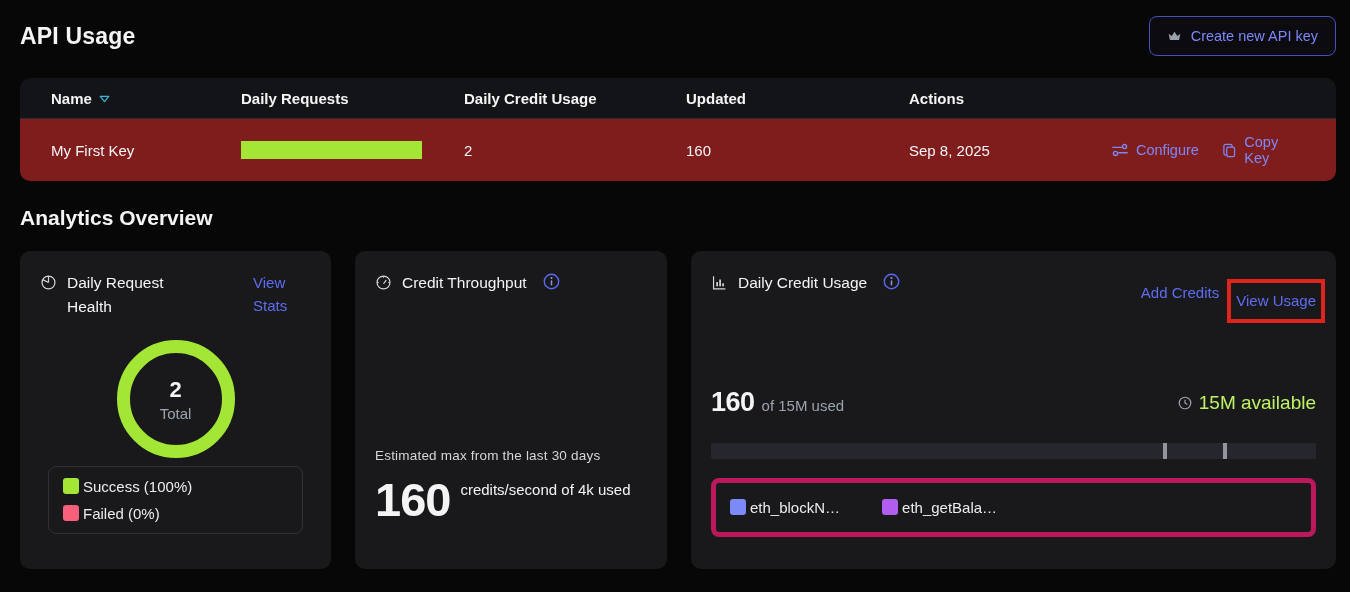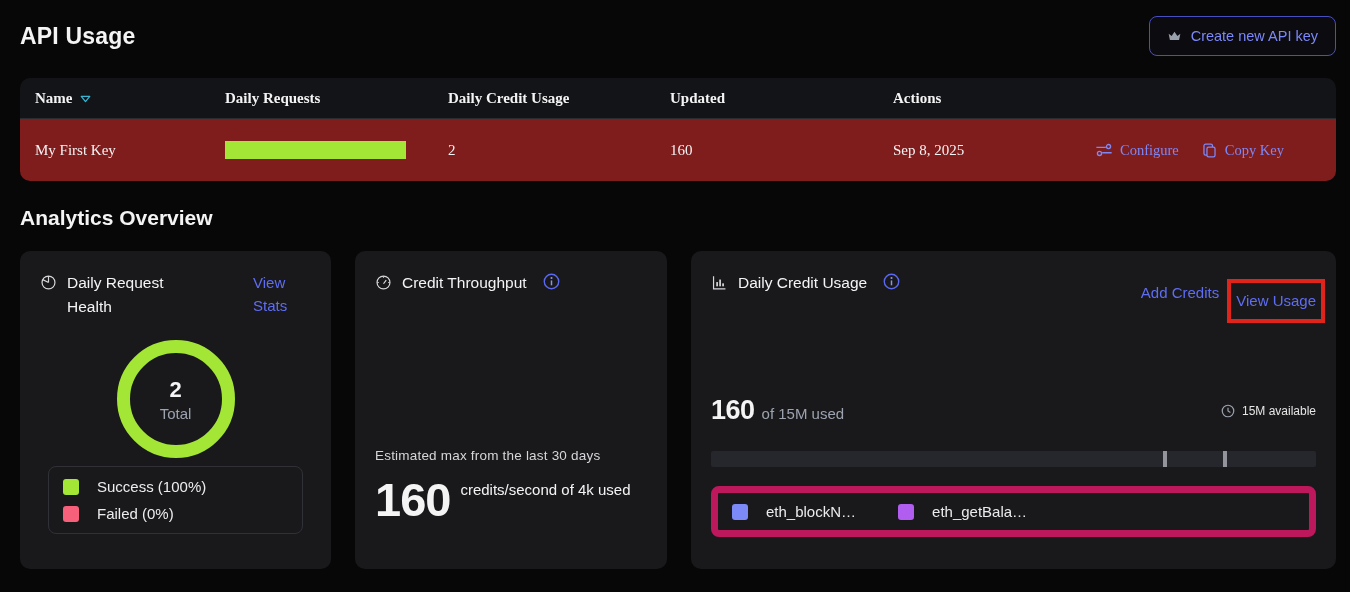--- a/index.html
+++ b/index.html
@@ -23,21 +23,21 @@
     padding:11px 17px; cursor:pointer;
     font-family:"Liberation Sans", sans-serif;
   }
   .crown { color:#9aa0ab; display:flex; }
 
   
   .table { margin-top:20px; border-radius:10px; overflow:hidden; }
   .t-head, .t-row {
     display:grid;
     grid-template-columns:190px 223px 222px 223px 202px 1fr;
-    align-items:center; padding:0 15px;font-family:Liberation Serif, serif;
+    align-items:center; padding:0 31px;
   }
   .t-head { background:#131417; height:40px; font-weight:600; font-size:15px; }
   .t-row { background:#7f1d1d; height:63px; border-top:1px solid #2b2c30; font-size:15px; }
   .th-name { display:flex; align-items:center; gap:7px; }
   .sort-ic { display:flex; margin-top:1px; }
   .health-track { width:181px; height:18px; background:transparent; }
   .health-fill { height:100%; background:#a3e635; }
   .actions-cell { display:flex; align-items:center; gap:22px; }
   .link-action { display:flex; align-items:center; gap:7px; color:#7d88f8; font-size:14.5px; font-weight:500; cursor:pointer; }
 
@@ -63,47 +63,47 @@
     width:118px; height:118px; border:13px solid #a3e635; border-radius:50%;
     display:flex; flex-direction:column; align-items:center; justify-content:center; gap:2px;
   }
   .donut-val { font-size:22px; font-weight:700; }
   .donut-lbl { font-size:15px; color:#9ca3af; }
   .legend-box {
     border:1px solid #303136; border-radius:8px;
     margin:8px 8px 0 8px; padding:11px 14px;
     display:flex; flex-direction:column; gap:10px;
   }
-  .legend-item { display:flex; align-items:flex-end; gap:18px; }
+  .legend-item { display:flex; align-items:flex-start; gap:4px; }
   .swatch { width:16px; height:16px; border-radius:3px; flex:none; }
   .legend-txt { font-size:15px; color:#ececee; }
 
   
   .tp-sub { margin-top:auto; font-size:13.5px; color:#d6d6da; letter-spacing:.2px; }
   .tp-big { display:flex; align-items:flex-start; gap:10px; margin-top:13px; margin-bottom:26px; }
   .tp-val { font-size:47px; font-weight:700; letter-spacing:-1px; line-height:1; }
   .tp-unit { font-size:15px; line-height:1.6; width:172px; margin-top:2px; }
 
   
   .uc-links { margin-left:auto; display:flex; align-items:center; gap:17px; margin-top:2px; }
   .vu-wrap { position:relative;margin-top:16px; }
   .annotation-box {
     position:absolute; left:-9px; right:-9px; top:-10px; bottom:-11px;
     border:4px solid #df241c; pointer-events:none;
   }
   .usage-row { margin-top:auto; display:flex; align-items:baseline; }
   .uc-val { font-size:27px; font-weight:700; letter-spacing:-.5px; }
   .uc-suffix { font-size:15px; color:#9ca3af; margin-left:7px; }
-  .uc-avail { margin-left:auto; display:flex; align-items:center; gap:6px; color:#e5e5e5; font-size:12px; }
+  .uc-avail { margin-left:auto; display:flex; align-items:center; gap:6px; color:#bef264; font-size:19px; }
   .clock-ic { display:flex; color:#9ca3af; }
   .bar-track { position:relative; margin-top:25px; height:16px; background:#26272c; border-radius:2px; }
   .bar-tick { position:absolute; top:0; width:4px; height:100%; background:#93949c; }
   .uc-legend {
-    border:7px solid #be185d; border-radius:8px;
-    margin-top:19px; margin-bottom:12px; padding:10px 14px;
+    border:5px solid #be185d; border-radius:8px;
+    margin-top:19px; margin-bottom:12px; padding:16px 14px;
     display:flex; align-items:center; gap:42px;
   }
 </style>
 </head>
 <body>
 
 <div class="shell">
 
   <div class="top-bar">
     <h1 class="page-title">API Usage</h1>

